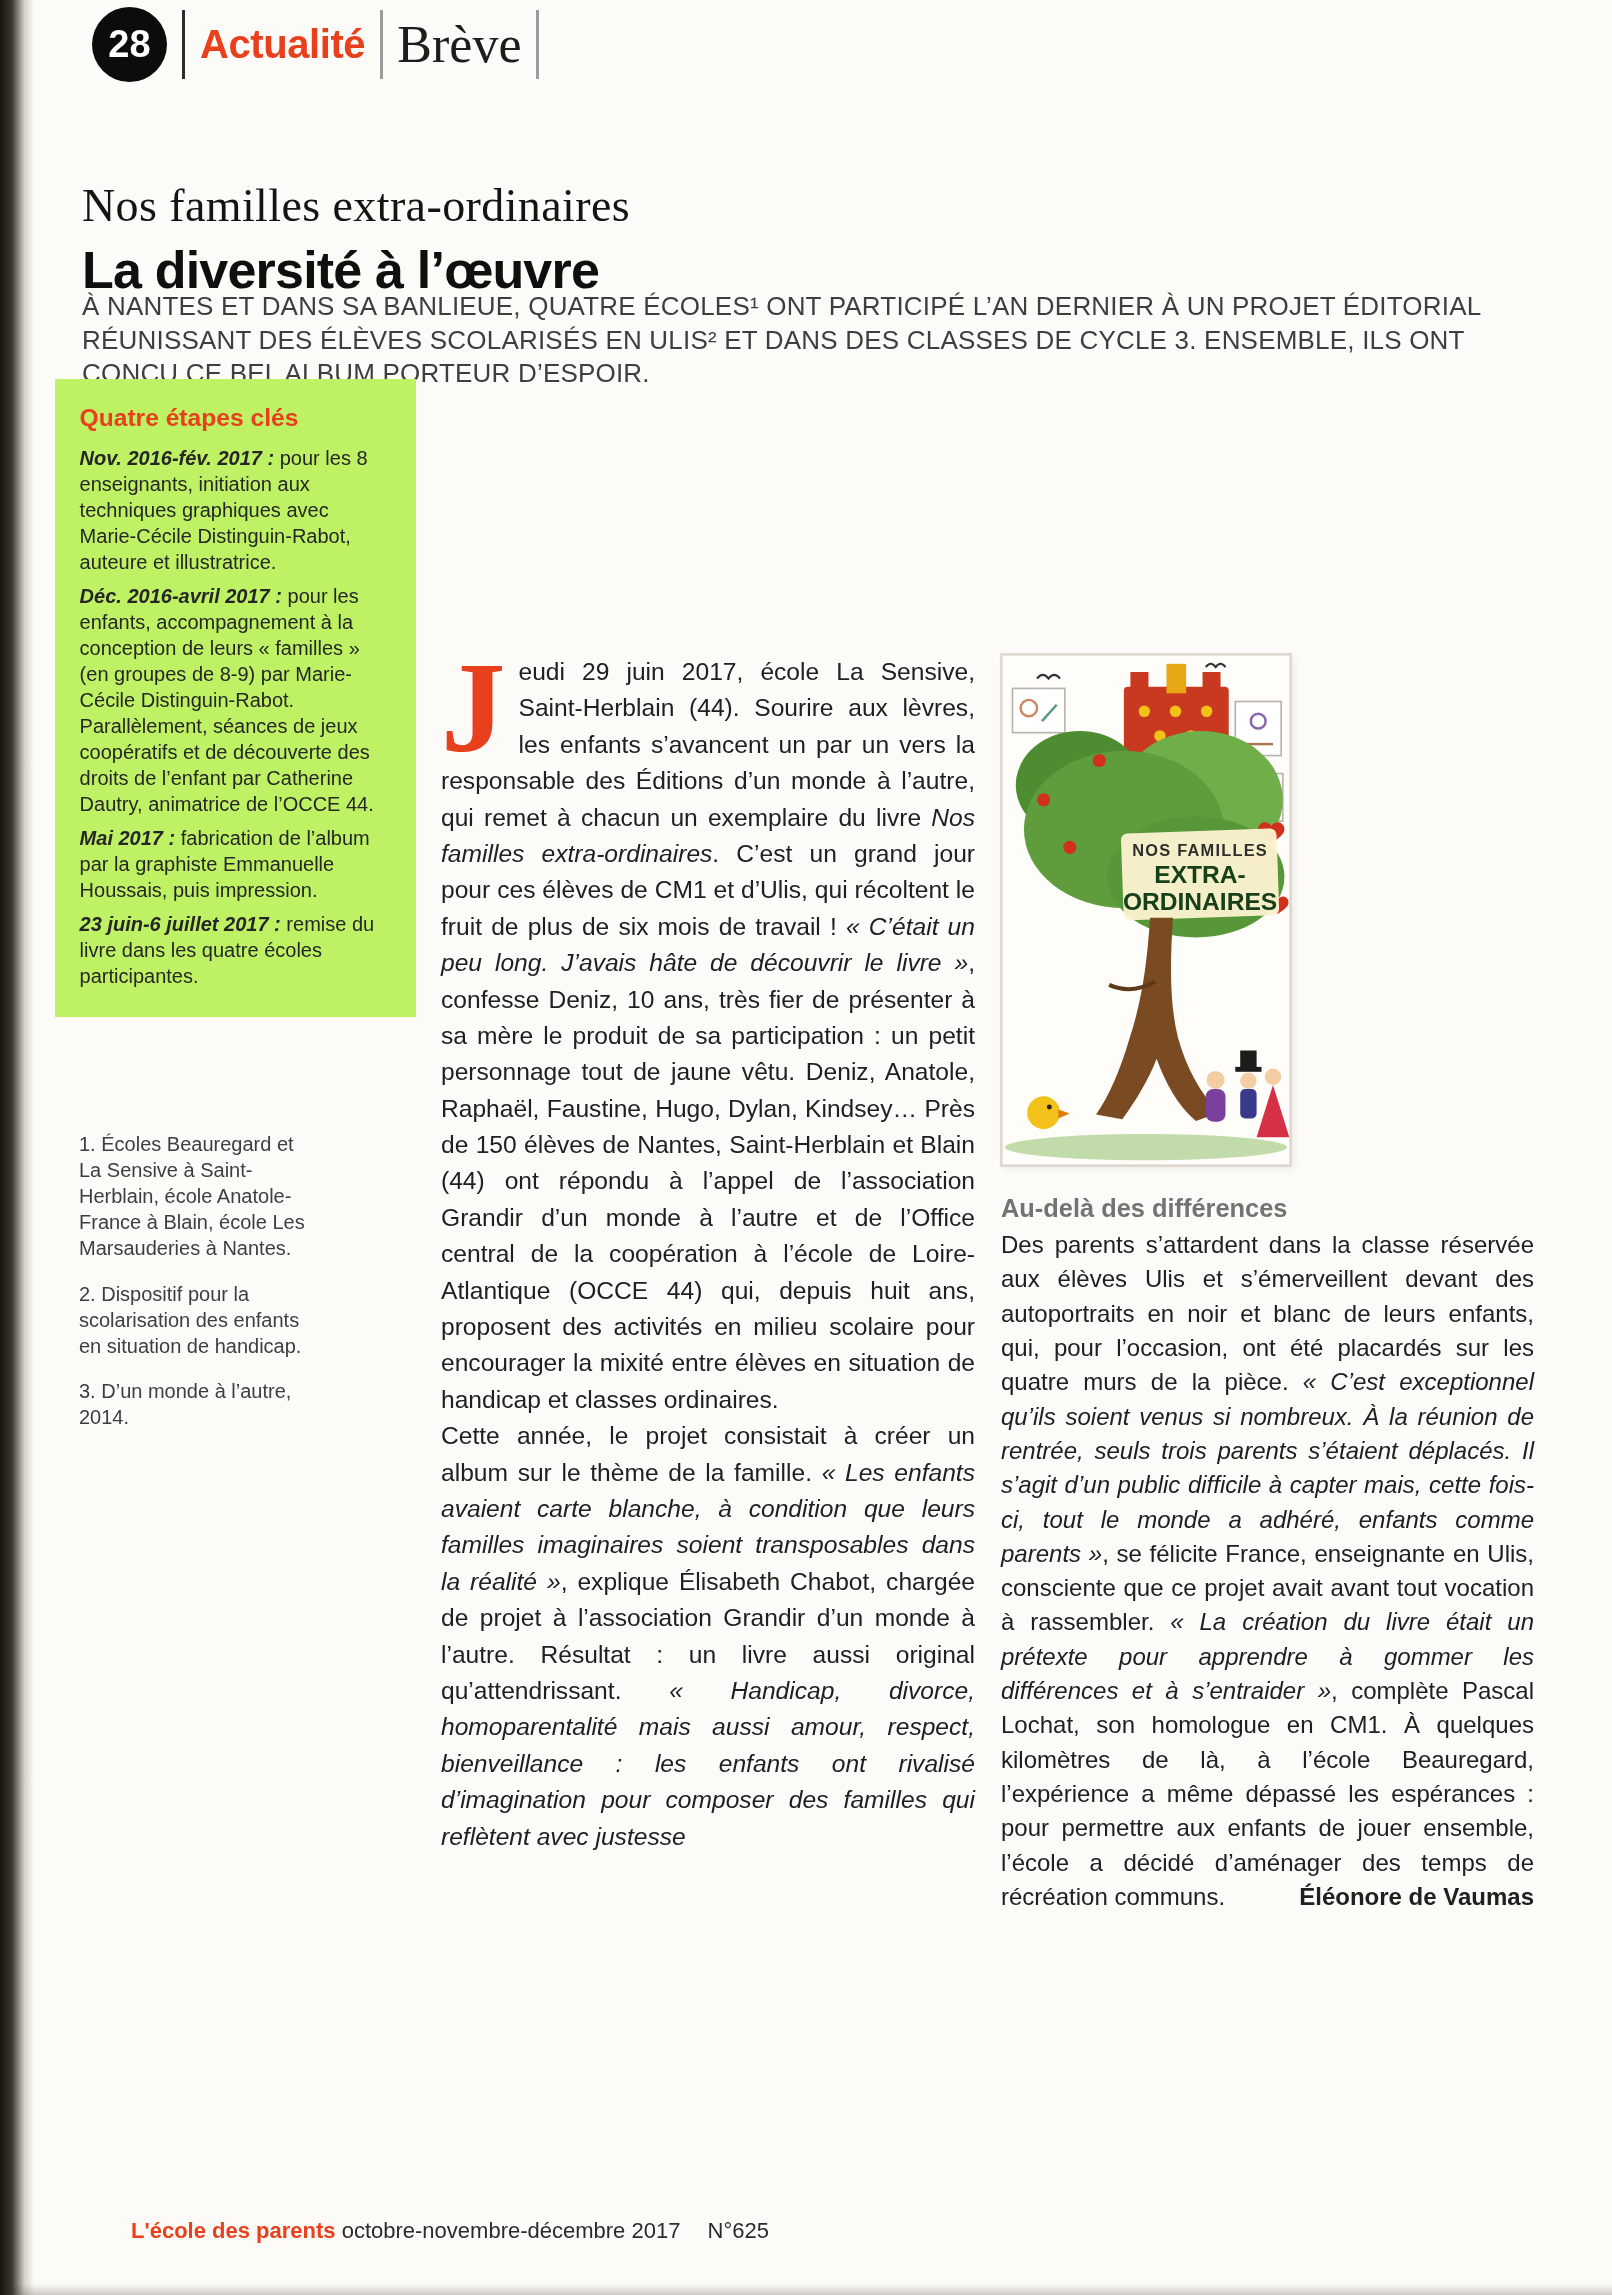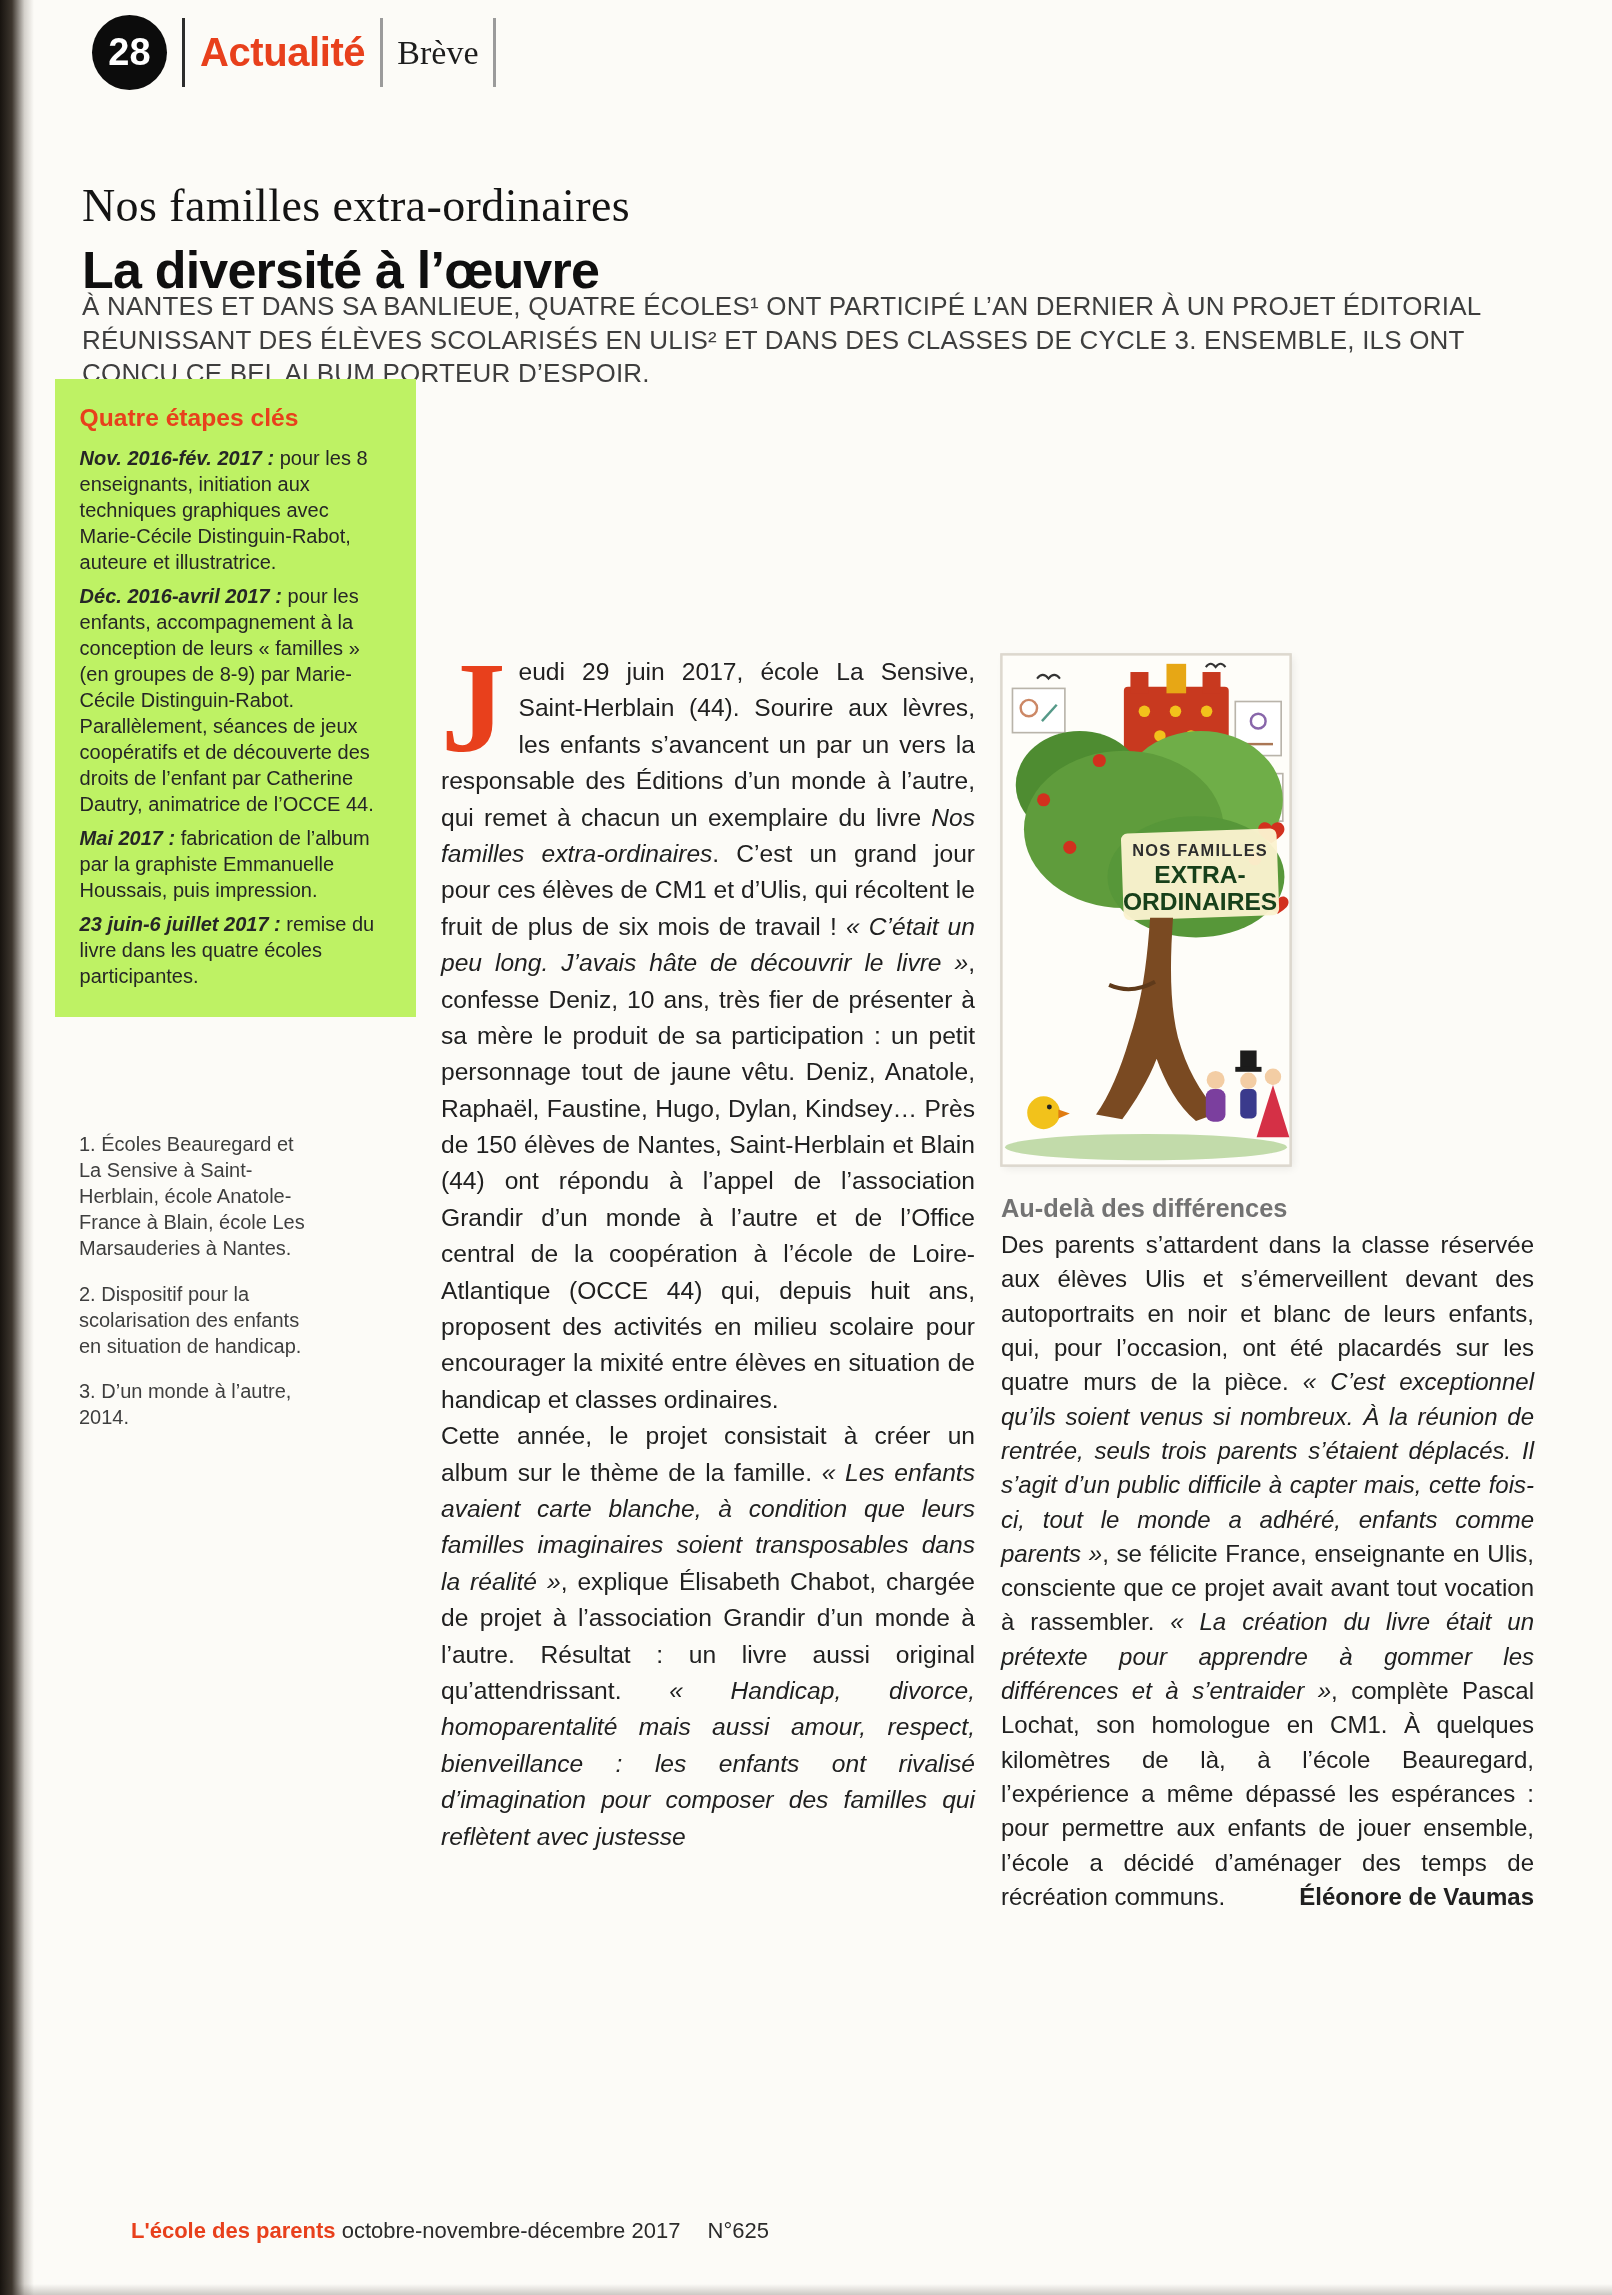--- a/index.html
+++ b/index.html
@@ -13,29 +13,29 @@
     position:absolute; left:0; top:0; bottom:0; width:34px;
     background:linear-gradient(90deg, #17130f 0%, #3d362e 35%, rgba(90,80,70,0.25) 72%, rgba(90,80,70,0) 100%);
     z-index:5;
   }
   .edge-bottom {
     position:absolute; left:0; right:0; bottom:0; height:11.5px;
     background:linear-gradient(0deg, rgba(60,52,44,0.25), rgba(60,52,44,0));
   }
 
   
-  .masthead { position:absolute; left:92px; top:15px; display:flex; align-items:center; }
+  .masthead { position:absolute; left:92px; top:7px; display:flex; align-items:center; }
   .pagenum {
     width:75px; height:75px; border-radius:50%; background:#0c0c0c; color:#fff;
     font-size:38px; font-weight:bold; display:flex; align-items:center; justify-content:center;
   }
   .m-rule { width:3.3px; height:69px; background:#2c2c2c; margin:0 14.8px; }
   .m-rule.light { width:2.5px; background:#9b9b9b; }
   .section-label { font-size:40px; font-weight:700; color:#e8401c; letter-spacing:-0.4px; }
-  .subsection-label { font-family:"Liberation Serif", serif; font-size:34px; color:#1d1d1d; }
+  .subsection-label { font-family:"Liberation Serif", serif; font-size:52px; color:#1d1d1d; }
 
   
   .titles { position:absolute; left:82px; top:179px; }
   .kicker { font-family:"Liberation Serif", serif; font-size:46px; font-weight:400; color:#141414; letter-spacing:0.4px; }
   .main-title { font-size:52px; font-weight:700; letter-spacing:-0.8px; color:#0f0f0f; margin-top:8.2px; }
   .standfirst {
     position:absolute; left:82px; top:290px; width:1465px;
     font-size:26px; line-height:1.29; color:#3e3e3e; letter-spacing:0.2px;
   }
 

